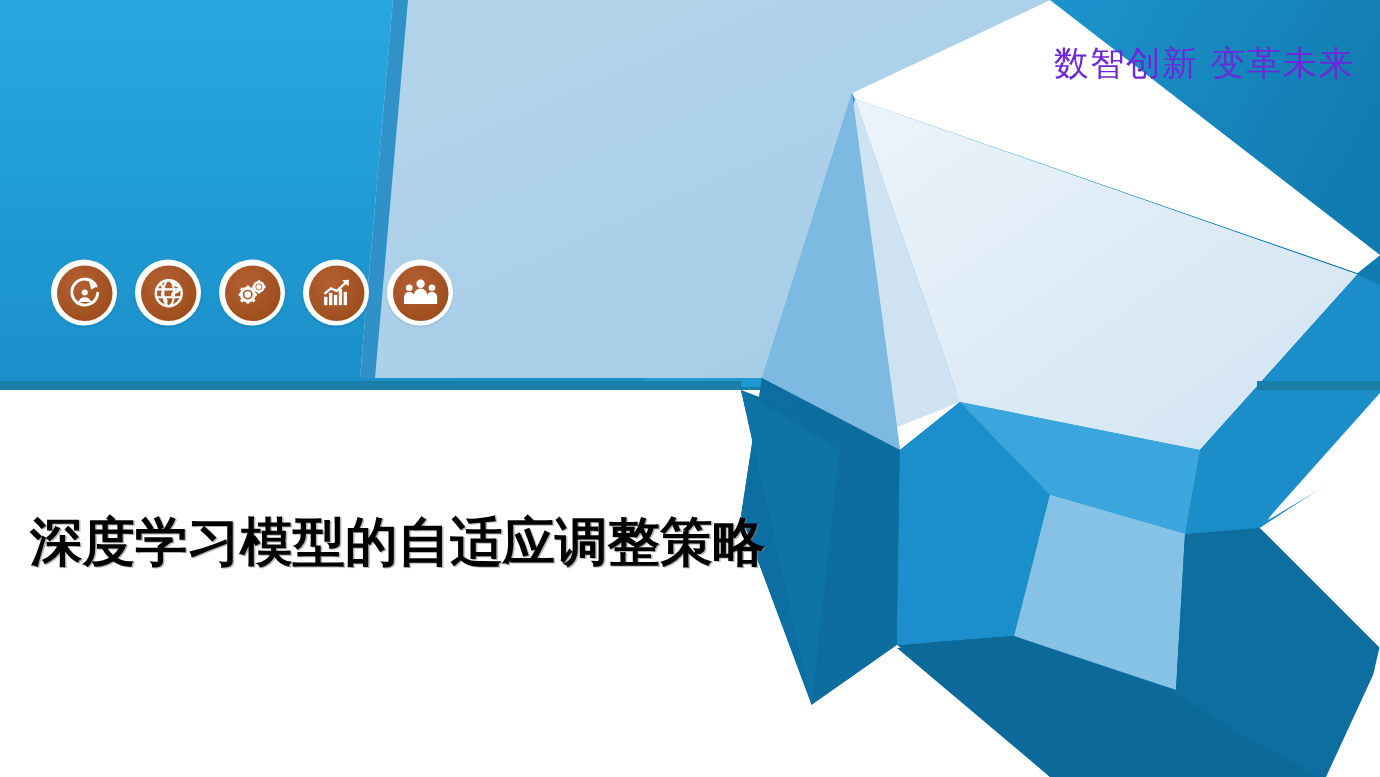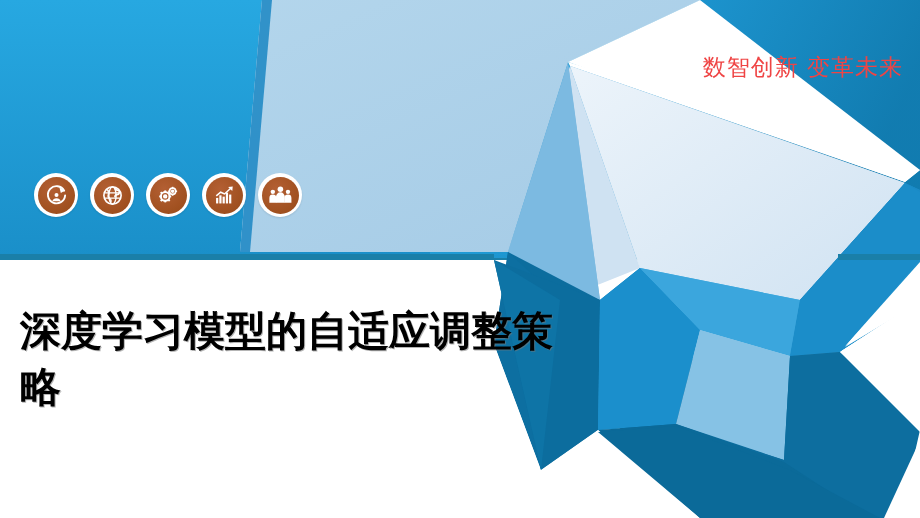--- a/index.html
+++ b/index.html
@@ -28,25 +28,24 @@
     height: 518px;
   }
   
   .tagline {
     position: absolute;
     right: 17px;
     top: 28px;
     font-size: 23px;
     line-height: 30px;
     letter-spacing: 1px;
-    color: #ef4444;
+    color: #6d28d9;
     font-family: "DejaVu Sans", "Liberation Sans", sans-serif;
     white-space: nowrap;
     font-weight: 400;
-    margin-top: 24px;
   }
   
   .icon-strip {
     position: absolute;
     left: 34px;
     top: 173px;
     display: flex;
     flex-direction: row;
     align-items: center;
     gap: 12px;
@@ -69,26 +68,26 @@
     background: radial-gradient(circle at 38% 32%, #b35f33 0%, #a0501f 70%, #93481c 100%);
     display: flex;
     align-items: center;
     justify-content: center;
   }
   .icon-disc svg { display: block; }
   
   .title {
     position: absolute;
     left: 20px;
-    top: 276px;
+    top: 311px;
     width: 540px;
     color: #000000;
     font-family: "DejaVu Sans", "Liberation Sans", sans-serif;
     font-weight: bold;
-    font-size: 41px;
+    font-size: 35px;
     line-height: 56px;
     letter-spacing: 0px;
     text-shadow: 1px 1px 0 rgba(120,120,120,0.55);
   }
 </style>
 </head>
 <body>
 
 <div class="slide">
 

